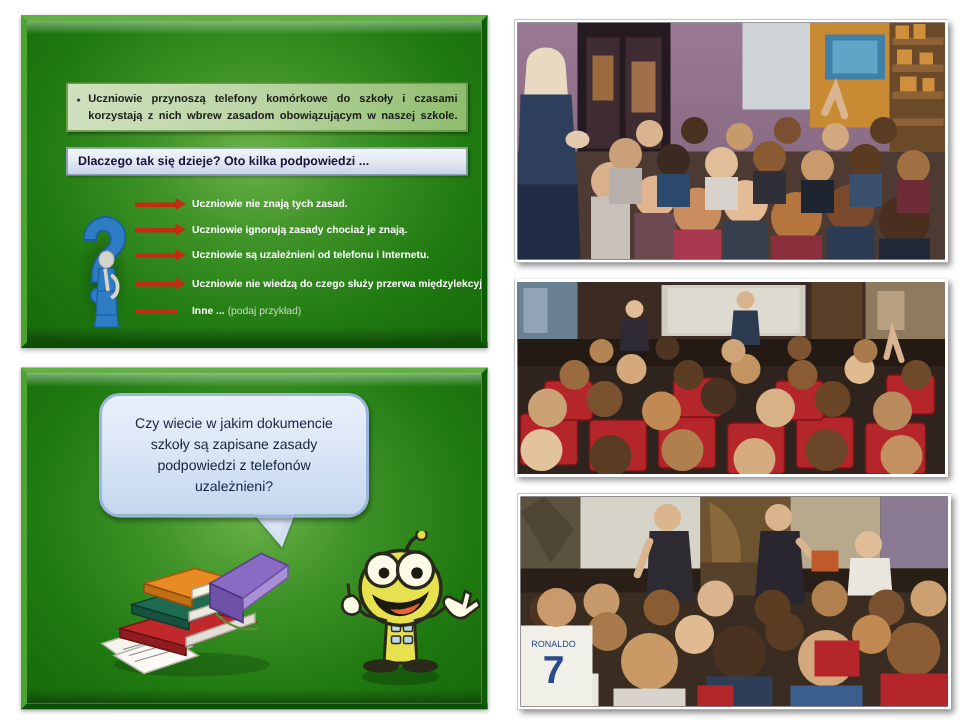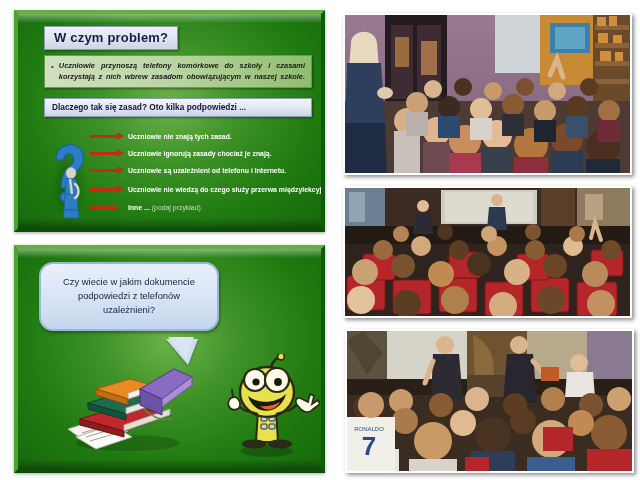--- a/index.html
+++ b/index.html
@@ -51,21 +51,21 @@
     background:linear-gradient(90deg,#cfe0be 0%,#bcd6a6 45%,#8fbd6d 100%);
     border:1px solid #6e9a4c;
     box-shadow:1px 1px 2px rgba(0,0,0,.4);
     padding:4px 6px 5px 6px;
     box-sizing:border-box;
   }
   .bullet-row{display:flex;align-items:flex-start;gap:5px;}
   .bullet-dot{color:#3a3a3a;font-size:8px;line-height:11px;padding-top:1px;}
   .bullet-text{
     font-size:7.4px;line-height:11px;color:#1a1a1a;font-weight:bold;
-    text-align:justify;text-align-last:justify;font-style:italic;
+    text-align:justify;text-align-last:justify;
   }
   
   .subbar{
     position:absolute;left:26px;top:84px;width:268px;
     background:linear-gradient(180deg,#f2f5fa 0%,#e3e9f3 50%,#c9d4e6 100%);
     border:1px solid #8d9bb3;
     box-shadow:1px 1px 2px rgba(0,0,0,.4);
     padding:3px 7px 4px 7px;
     box-sizing:border-box;
     color:#14143c;font-weight:bold;font-size:8.3px;white-space:nowrap;
@@ -92,21 +92,21 @@
   .qfig{position:absolute;left:30px;top:126px;width:42px;height:84px;}
   .qmark{position:absolute;left:0;top:0;}
   .qshadow{
     position:absolute;left:4px;top:10px;width:34px;height:70px;
     background:radial-gradient(ellipse at 50% 50%, rgba(0,0,0,.30), rgba(0,0,0,0) 70%);
     filter:blur(1px);
   }
 
   
   .bubble{
-    position:absolute;left:21px;top:13px;width:180px;
+    position:absolute;left:48px;top:13px;width:180px;
     background:linear-gradient(180deg,#e9f0fb 0%,#dbe6f6 45%,#c3d6ee 100%);
     border:2px solid #9ab6dc;
     border-radius:14px;
     box-shadow:1px 2px 3px rgba(0,0,0,.35);
     padding:11px 10px 12px 10px;
     box-sizing:border-box;
     text-align:center;
     color:#16233a;font-size:9.4px;line-height:14px;
   }
   .bubble-tail{
@@ -139,30 +139,29 @@
   #photo3{left:345px;top:329px;width:285px;height:140px;}
   .photo svg{display:block;width:100%;height:100%;}
 </style>
 </head>
 <body>
 
 <div class="page">
 
   <div class="slide" id="slide1">
 
-    <div class="title-box">W czym problem?</div>
 
     <div class="bullet-box">
       <div class="bullet-row">
         <span class="bullet-dot">•</span>
         <span class="bullet-text">Uczniowie przynoszą telefony komórkowe do szkoły i czasami korzystają z nich wbrew zasadom obowiązującym w naszej szkole.</span>
       </div>
     </div>
 
-    <div class="subbar">Dlaczego tak się zasad? Oto kilka podpowiedzi ...</div>
+    <div class="subbar">Dlaczego tak się dzieje? Oto kilka podpowiedzi ...</div>
 
     <div class="qfig">
       <div class="qshadow"></div>
       <svg class="qmark" width="42" height="84" viewBox="0 0 42 84">
         <path d="M8 20 C8 7,20 2,28 6 C37 10,38 22,31 29 L25 35 C22 38,22 43,22 48 L13 48 C13 40,14 34,19 29 L24 24 C27 21,26 15,22 14 C18 13,16 16,16 20 Z" fill="#2d7cc4" stroke="#1c5f9e" stroke-width="1.2"></path>
         <ellipse cx="17.5" cy="57" rx="5.2" ry="5" fill="#2d7cc4" stroke="#1c5f9e" stroke-width="1.2"></ellipse>
 
         <ellipse cx="23" cy="33" rx="5" ry="5.6" fill="#d7d4cc" stroke="#b3afa6" stroke-width=".7"></ellipse>
         <path d="M18 39 L28 39 L29 54 L17 54 Z" fill="#2d7cc4" stroke="#1c5f9e" stroke-width=".8"></path>
         <path d="M17 54 L29 54 L30 70 L16 70 Z" fill="#2d7cc4" stroke="#1c5f9e" stroke-width=".8"></path>
@@ -199,20 +198,21 @@
     </div>
   </div>
 
   <div class="slide" id="slide2">
 
     <div class="bubble-tail"></div>
     <div class="bubble-tail-in"></div>
 
     <div class="bubble">
       <div>Czy wiecie w jakim dokumencie</div>
+      <div>szkoły są zapisane zasady</div>
       <div>podpowiedzi z telefonów</div>
       <div>uzależnieni?</div>
     </div>
 
     <svg class="books" viewBox="0 0 130 95">
       <ellipse cx="62" cy="84" rx="52" ry="8" fill="rgba(0,0,0,.18)"></ellipse>
 
       <polygon points="2,70 40,58 62,72 24,86" fill="#f4f3ee" stroke="#b9b5aa" stroke-width="1"></polygon>
       <polygon points="10,78 46,66 66,78 30,90" fill="#fbfaf6" stroke="#b9b5aa" stroke-width="1"></polygon>
       <path d="M16 74 L40 67 M20 78 L44 71 M24 82 L48 75" stroke="#8d887d" stroke-width=".8"></path>

